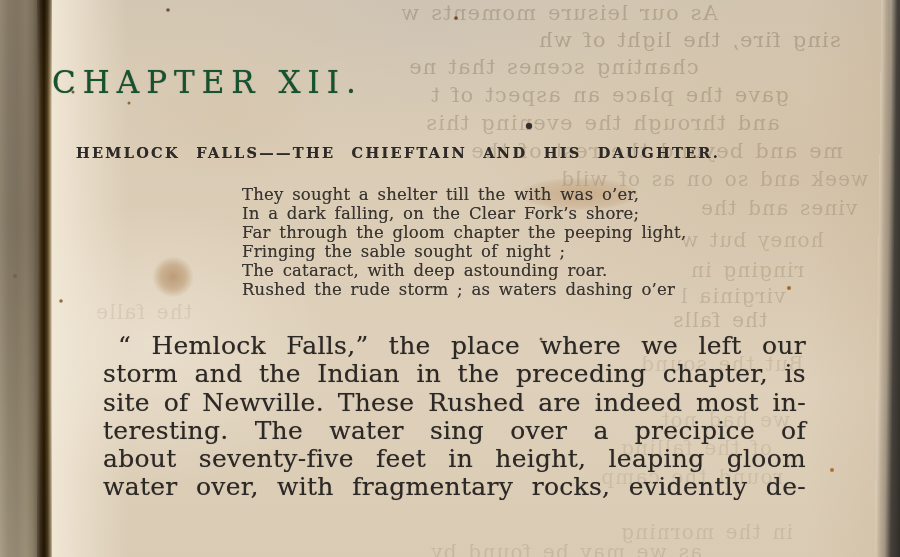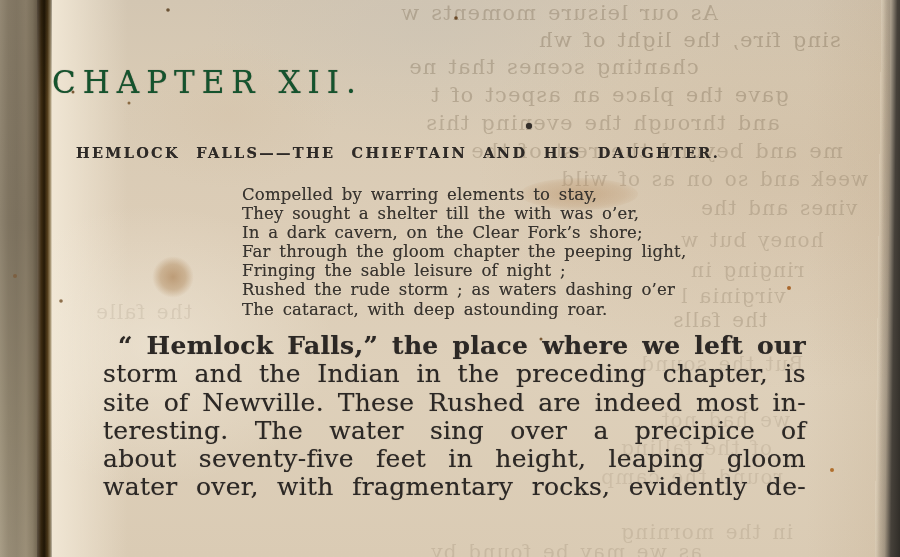--- a/index.html
+++ b/index.html
@@ -91,21 +91,21 @@
   .poem-line{height:19.1px;line-height:19.1px;white-space:nowrap;}
   .body-copy{
     position:absolute;left:103px;top:332px;width:703px;color:#2c2825;
     font-size:25px;letter-spacing:.3px;
     text-shadow:0 0 .7px rgba(44,40,37,.5);
   }
   .body-line{
     height:28.3px;line-height:28.3px;
     text-align:justify;text-align-last:justify;
   }
-  .body-line:first-child{text-indent:15px;font-weight:bold;}
+  .body-line:first-child{text-indent:15px;}
 </style>
 </head>
 <body>
 
 <div class="scan">
 
   <div class="neighbor-page"></div>
   <div class="gutter"></div>
   <div class="page"></div>
 
@@ -136,27 +136,26 @@
   <div class="stain stain-smudge"></div>
   <div class="specks"></div>
 
   <div class="chapter-heading ink">CHAPTER XII.</div>
 
   <div class="ornament"></div>
 
   <div class="section-title ink">HEMLOCK FALLS——THE CHIEFTAIN AND HIS DAUGHTER.</div>
 
   <div class="epigraph">
-      <div class="poem-line">Compelled by warring elements to stay,</div>
       <div class="poem-line">They sought a shelter till the with was o’er,</div>
-      <div class="poem-line">In a dark cavern, on the Clear Fork’s shore;</div>
+      <div class="poem-line">In a dark falling, on the Clear Fork’s shore;</div>
       <div class="poem-line">Far through the gloom chapter the peeping light,</div>
-      <div class="poem-line">Fringing the sable leisure of night ;</div>
+      <div class="poem-line">Fringing the sable sought of night ;</div>
+      <div class="poem-line">The cataract, with deep astounding roar.</div>
       <div class="poem-line">Rushed the rude storm ; as waters dashing o’er</div>
-      <div class="poem-line">The cataract, with deep astounding roar.</div>
     </div>
 
   <div class="body-copy">
       <div class="body-line">“ Hemlock Falls,” the place where we left our</div>
       <div class="body-line">storm and the Indian in the preceding chapter, is</div>
       <div class="body-line">site of Newville.  These Rushed are indeed most in-</div>
       <div class="body-line">teresting.  The water sing over a precipice of</div>
       <div class="body-line">about seventy-five feet in height, leaping gloom</div>
       <div class="body-line">water over, with fragmentary rocks, evidently de-</div>
     </div>

